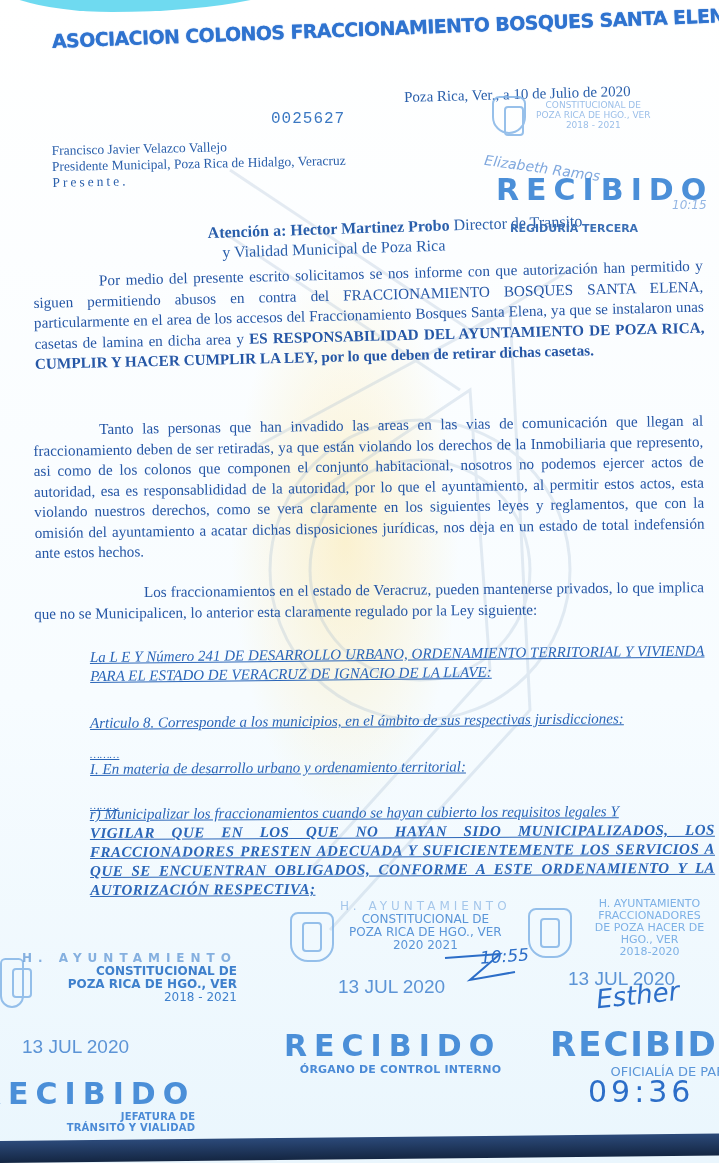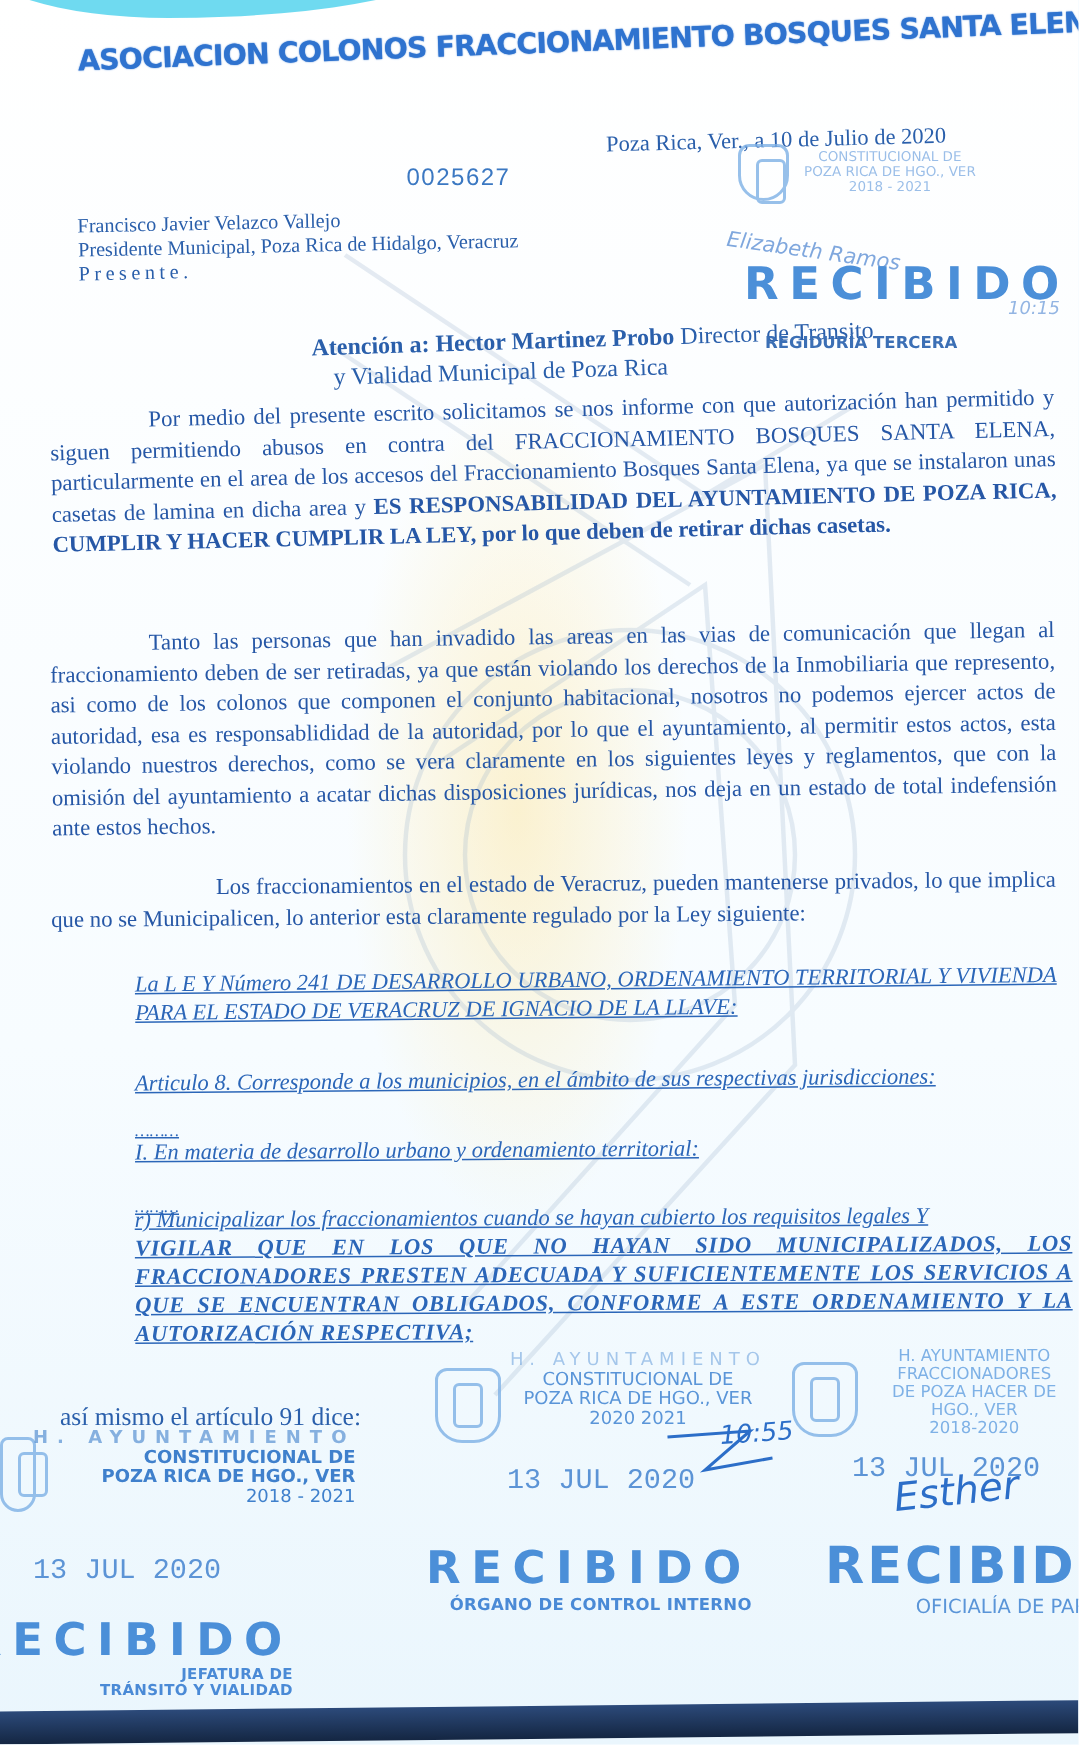--- a/index.html
+++ b/index.html
@@ -39,21 +39,21 @@
       color: #2f73cf; letter-spacing: -0.6px;
       transform: rotate(-2.2deg); transform-origin: left center;
       text-shadow: 0 0 1px #2f73cf;
       white-space: nowrap;
     }
     .date-line {
       position: absolute; left: 404px; top: 86px; font-size: 15px; color: #2a5fab;
       transform: rotate(-1.5deg); white-space: nowrap;
     }
     .folio {
-      position: absolute; left: 271px; top: 110px; font-family: Liberation Sans, sans-serif;
+      position: absolute; left: 271px; top: 110px; font-family: Liberation Mono, monospace;
       font-size: 16px; color: #3b78c2; letter-spacing: 1px;
     }
     .addressee {
       position: absolute; left: 52px; top: 143px; font-size: 13.5px; color: #2a5fab;
       line-height: 16px; transform: rotate(-1.2deg); transform-origin: left;
     }
     .addressee .presente { letter-spacing: 3px; }
     .attn {
       position: absolute; left: 208px; top: 223px; font-size: 16px; color: #2a5fab;
       transform: rotate(-1.8deg); transform-origin: left; line-height: 20px;
@@ -83,21 +83,21 @@
     .law.l6 .caps { font-weight: bold; letter-spacing: 0.5px; text-align: justify; display: block; }
     .article91 {
       position: absolute; left: 40px; top: 935px; font-size: 17px; color: #2a5fab;
     }
     
     .stamp { position: absolute; color: #4a8ad6; font-family: "DejaVu Sans", sans-serif; text-align: right; }
     .stamp .big {
       font-weight: bold; letter-spacing: 7px; font-size: 30px; color: #4b8fd8;
     }
     .stamp .small { font-weight: bold; font-size: 11px; letter-spacing: 0.2px; }
-    .stamp .date { font-family: Liberation Mono, monospace; font-size: 19px; color: #5c94d6; }
+    .stamp .date { font-family: Liberation Sans, sans-serif; font-size: 19px; color: #5c94d6; }
     .seal {
       position: absolute; width: 40px; height: 46px; border: 2px solid #7eb1e6;
       border-radius: 8px 8px 18px 18px; opacity: 0.8;
     }
     .seal::after {
       content: ""; position: absolute; left: 10px; top: 8px; width: 16px; height: 26px;
       border: 2px solid #7eb1e6; border-radius: 4px;
     }
     .hand { position: absolute; font-family: "DejaVu Sans", sans-serif; font-style: italic; color: #2c6ec8; }
   </style>
@@ -164,21 +164,20 @@
   <div class="law l1">La L E Y Número 241 DE DESARROLLO URBANO, ORDENAMIENTO TERRITORIAL Y VIVIENDA PARA EL ESTADO DE VERACRUZ DE IGNACIO DE LA LLAVE:</div>
   <div class="law l2">Articulo 8. Corresponde a los municipios, en el ámbito de sus respectivas jurisdicciones:</div>
   <div class="law l3">………</div>
   <div class="law l4">I. En materia de desarrollo urbano y ordenamiento territorial:</div>
   <div class="law l5">………</div>
   <div class="law l6">
     <div>r) Municipalizar los fraccionamientos cuando se hayan cubierto los requisitos legales Y</div>
     <span class="caps">VIGILAR QUE EN LOS QUE NO HAYAN SIDO MUNICIPALIZADOS, LOS FRACCIONADORES PRESTEN ADECUADA Y SUFICIENTEMENTE LOS SERVICIOS A QUE SE ENCUENTRAN OBLIGADOS, CONFORME A ESTE ORDENAMIENTO Y LA AUTORIZACIÓN RESPECTIVA;</span>
   </div>
 
-  <div class="article91">así mismo el artículo 91 dice:</div>
 
   <div class="seal" style="left:0px; top:958px; width:20px;"></div>
   <div class="stamp" style="left:22px; top:952px; font-size:12px; line-height:13px; font-weight:bold; color:#3f80cc;">
     <div style="letter-spacing:6px; opacity:0.6;">H. AYUNTAMIENTO</div>
     <div>CONSTITUCIONAL DE</div>
     <div>POZA RICA DE HGO., VER</div>
     <div style="padding-left:32px; font-weight:normal;">2018 - 2021</div>
   </div>
   <div class="stamp" style="left:22px; top:1036px;">
     <div class="date">13 JUL 2020</div>
@@ -216,15 +215,16 @@
     <div>2018-2020</div>
   </div>
   <div class="stamp" style="left:568px; top:968px;">
     <div class="date">13 JUL 2020</div>
   </div>
   <div class="hand" style="left:596px; top:980px; font-size:26px; transform:rotate(-6deg);">Esther</div>
   <div class="stamp" style="left:550px; top:1024px;">
     <div class="big" style="font-size:34px; letter-spacing:2px;">RECIBIDO</div>
     <div style="font-size:13px; padding-left:24px; color:#5a95d8;">OFICIALÍA DE PARTES</div>
   </div>
+  <div class="hand" style="left:588px; top:1074px; font-size:30px; font-style:normal; letter-spacing:4px;">09:36</div>
 
   <div class="bottom-band"></div>
 </div>
 
 </body></html>

